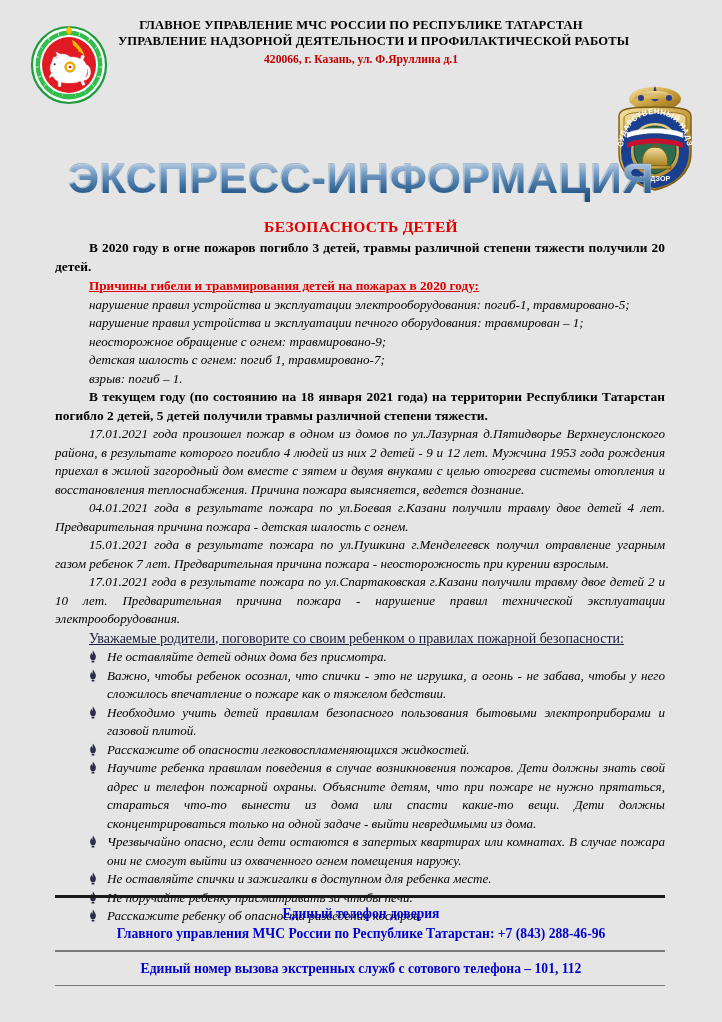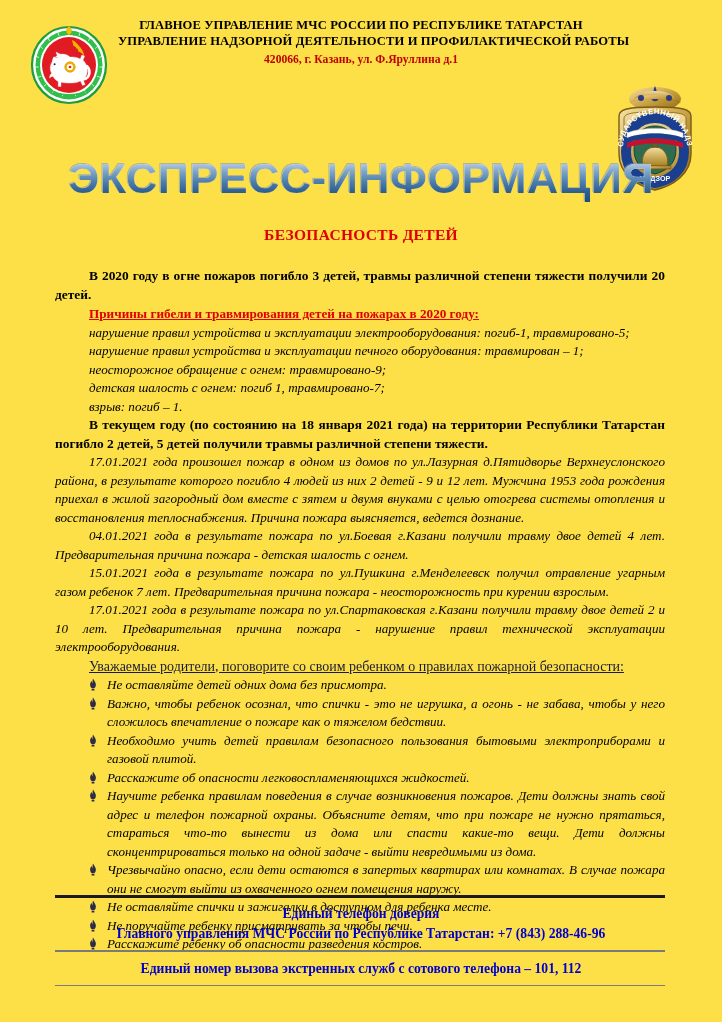--- a/index.html
+++ b/index.html
@@ -10,21 +10,21 @@
   }
   body {
     font-family: "Liberation Serif", "DejaVu Serif", serif;
     color: #000000;
   }
   #page {
     position: relative;
     width: 722px;
     height: 1022px;
     margin: 0 auto;
-    background: #fde047;
+    background: #e5e5e5;
     overflow: hidden;
     box-sizing: border-box;
   }
 
   
   .header {
     position: relative;
     padding-top: 18px;
     height: 160px;
     box-sizing: border-box;
@@ -97,27 +97,27 @@
     filter: drop-shadow(0.7px 0.7px 0 rgba(255,255,255,0.95))
             drop-shadow(-0.5px -0.5px 0 rgba(120,150,180,0.55));
   }
   .subtitle {
     text-align: center;
     font-family: "Liberation Serif", "DejaVu Serif", serif;
     font-weight: bold;
     font-size: 15.5px;
     letter-spacing: 0.3px;
     color: #E00000;
-    margin-top: 24px;
+    margin-top: 16px;
   }
 
   
   .body-wrap {
     padding: 0 57px 0 55px;
-    margin-top: 23px;
+    margin-top: 3px;
   }
   p {
     margin: 0;
     text-align: justify;
     text-justify: inter-word;
   }
   .p-bold {
     font-weight: bold;
     font-size: 13.4px;
     line-height: 18.5px;

